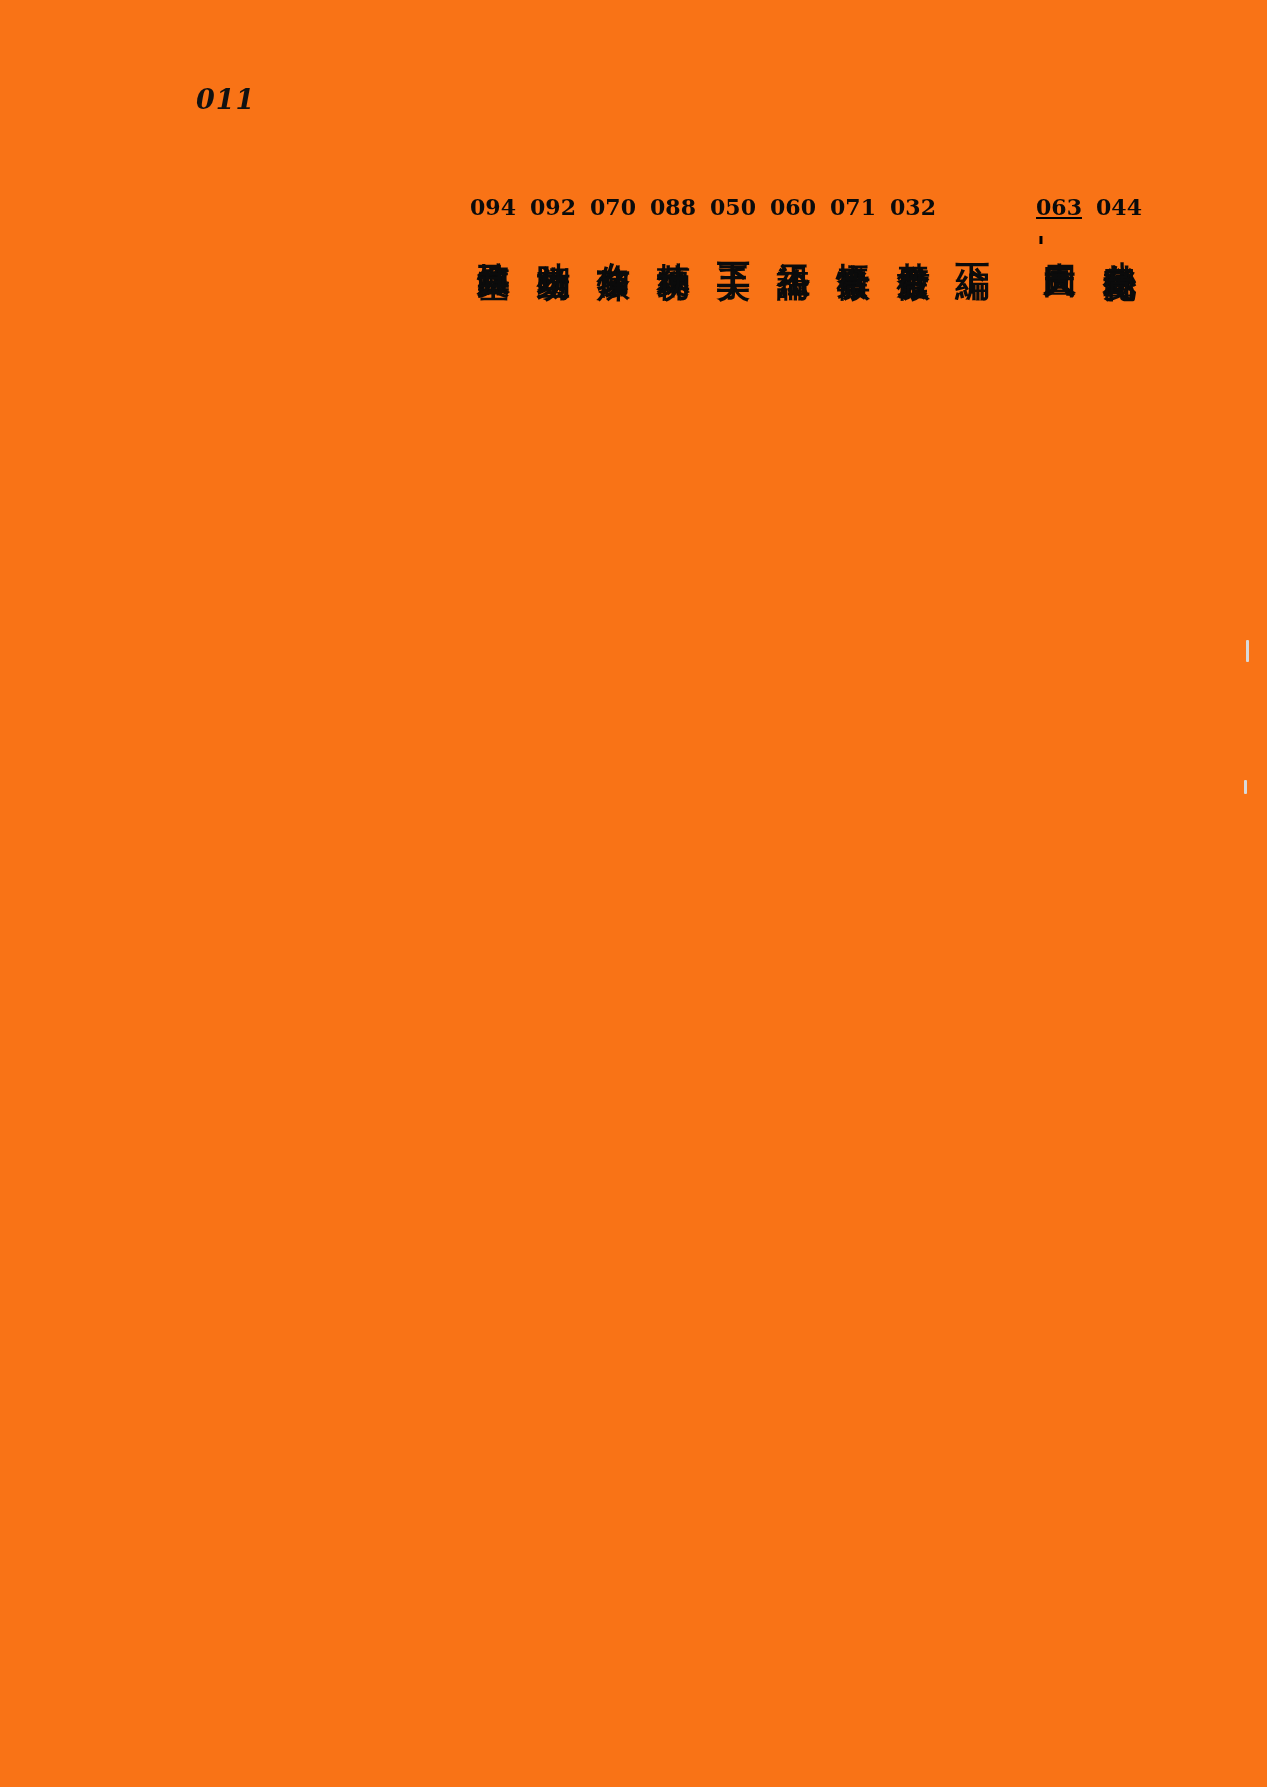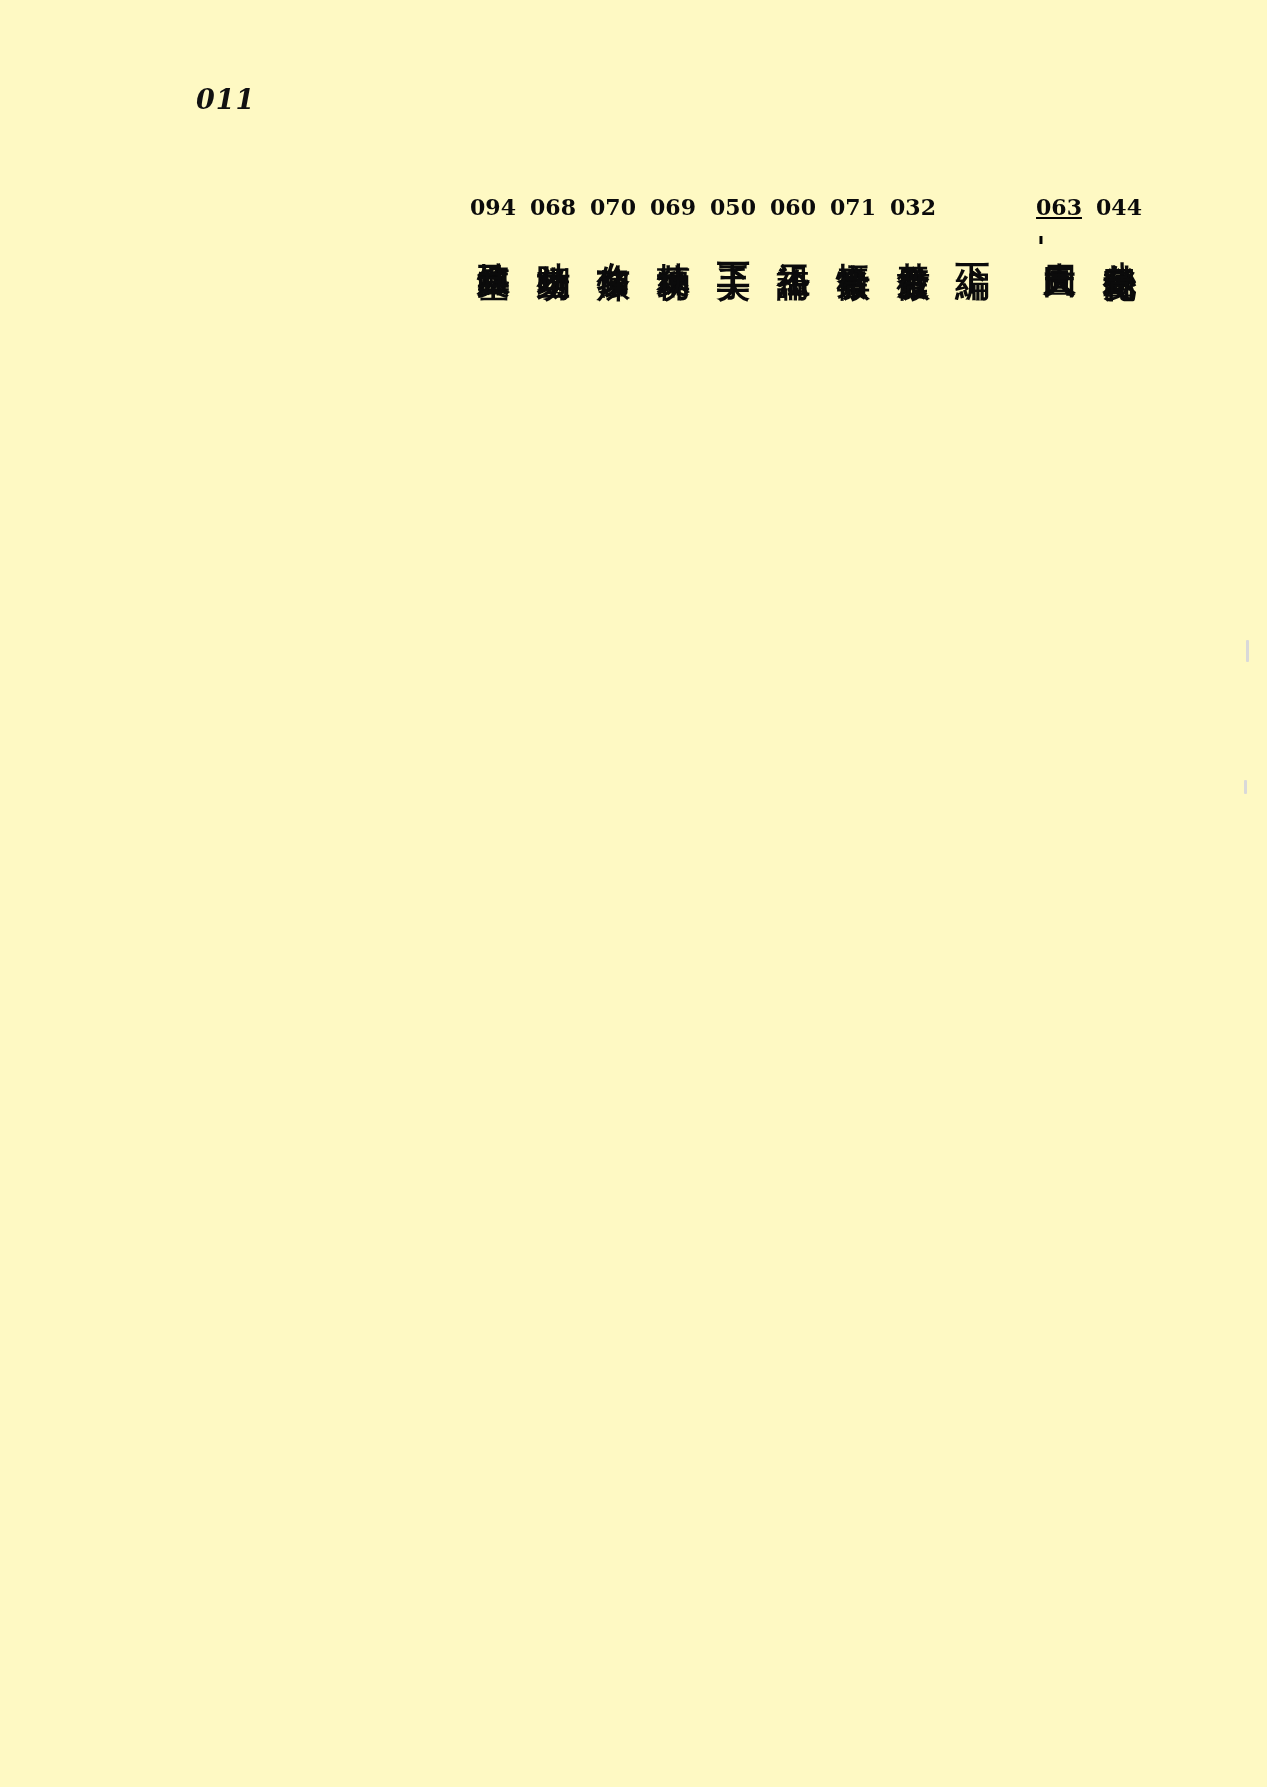--- a/index.html
+++ b/index.html
@@ -13,21 +13,21 @@
     position: relative;
     font-family: "DejaVu Serif", "Liberation Serif", serif;
     color: #000000;
     overflow: hidden;
   }
 
   
   .page {
     position: absolute;
     inset: 0;
-    background: #fef9c3;
+    background: #f97316;
   }
 
   
   .folio {
     position: absolute;
     left: 196px;
     top: 84px;
     font-family: "DejaVu Serif", "Liberation Serif", serif;
     font-style: italic;
     font-weight: 700;
@@ -138,29 +138,29 @@
       </div>
       <div class="toc-col">
         <div class="entry-num">060</div>
         <div class="entry-title">祖炁論</div>
       </div>
       <div class="toc-col">
         <div class="entry-num">050</div>
         <div class="entry-title">下手工夫</div>
       </div>
       <div class="toc-col">
-        <div class="entry-num">069</div>
+        <div class="entry-num">088</div>
         <div class="entry-title">煉藥神功</div>
       </div>
       <div class="toc-col">
         <div class="entry-num">070</div>
         <div class="entry-title">女功修煉</div>
       </div>
       <div class="toc-col">
-        <div class="entry-num">068</div>
+        <div class="entry-num">092</div>
         <div class="entry-title">時刻坐功</div>
       </div>
       <div class="toc-col">
         <div class="entry-num">094</div>
         <div class="entry-title">煉己築基</div>
       </div>
     </div>
 
   <div class="speck" style="right:18px; top:640px; width:3px; height:22px;"></div>
   <div class="speck" style="right:20px; top:780px; width:3px; height:14px;"></div>

